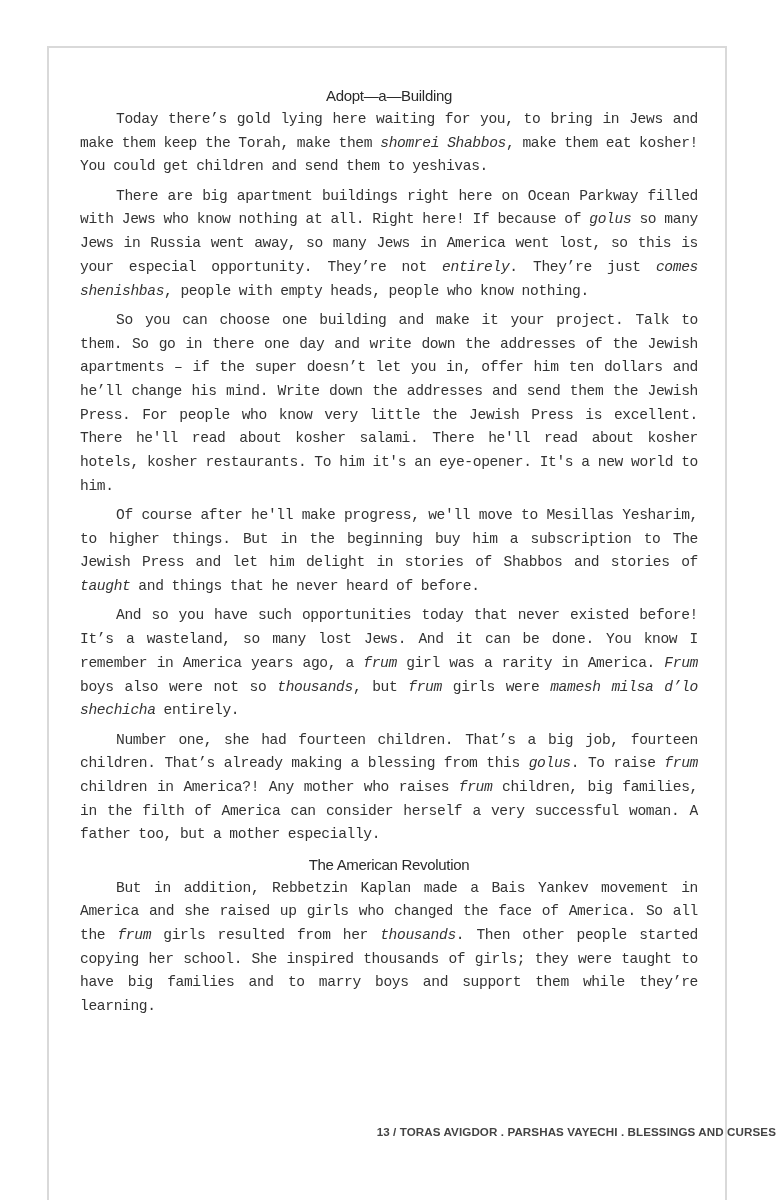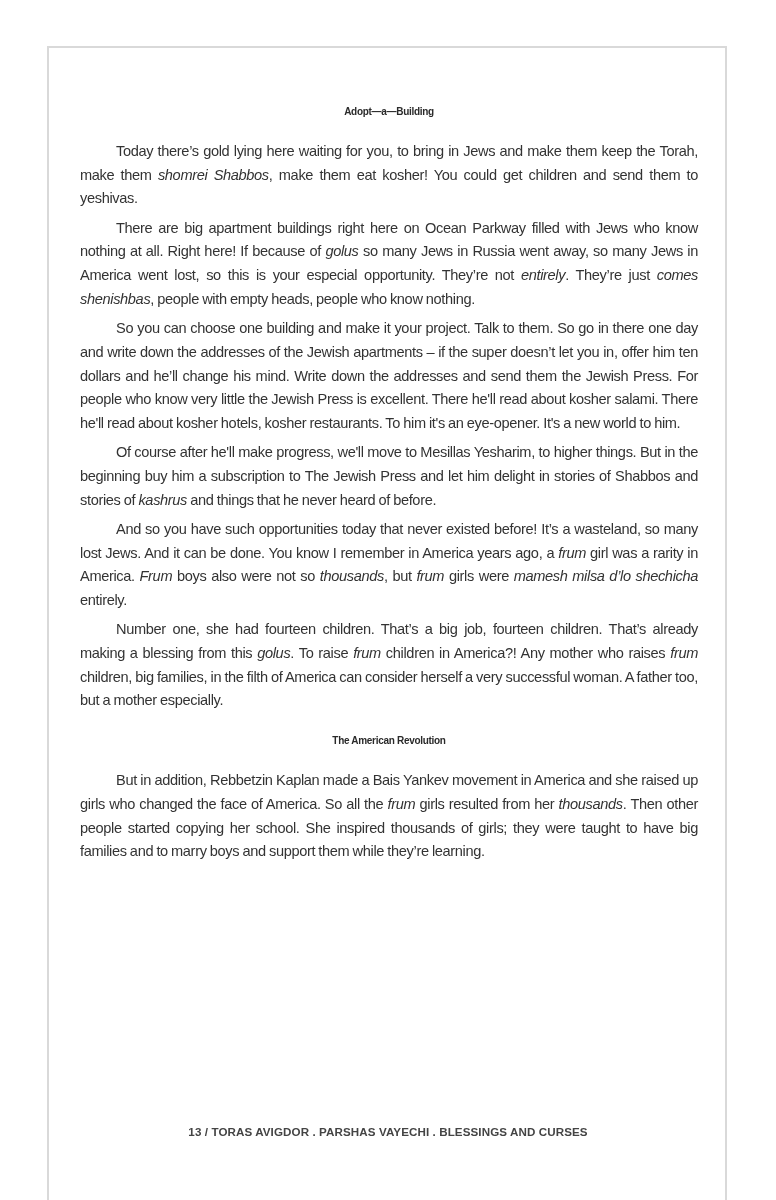--- a/index.html
+++ b/index.html
@@ -25,68 +25,68 @@
     }
     .content {
       position: absolute;
       left: 80px;
       top: 84px;
       width: 618px;
       color: #333333;
     }
     .section-heading {
       font-family: "Liberation Sans", sans-serif;
-      font-weight: bold;
-      font-size: 10px;
+      font-weight: normal;
+      font-size: 15px;
       letter-spacing: -0.3px;
       text-align: center;
       color: #2a2a2a;
-      margin: 16px;
+      margin: 0;
       line-height: 24px;
       height: 24px;
     }
     .para {
-      font-family: Liberation Sans, sans-serif;
+      font-family: Liberation Mono, monospace;
       font-size: 14.6px;
       line-height: 23.7px;
       text-align: justify;
       text-indent: 36px;
       margin: 0 0 5.6px 0;
       letter-spacing: -0.35px;
       word-spacing: -0.5px;
     }
     .para em {
       font-style: italic;
     }
     .footer {
       position: absolute;
       left: 0;
       width: 776px;
       top: 1125px;
-      text-align: center;
+      text-align: right;
       font-family: "Liberation Sans", sans-serif;
       font-weight: bold;
       font-size: 11.6px;
       letter-spacing: 0.1px;
       color: #444444;
     }
   </style>
 </head>
 <body>
 
 <div class="page-frame"></div>
 
 <div class="content">
 
   <div>
     <h2 class="section-heading">Adopt—a—Building</h2>
     <p class="para">Today there’s gold lying here waiting for you, to bring in Jews and make them keep the Torah, make them <em>shomrei Shabbos</em>, make them eat kosher! You could get children and send them to yeshivas.</p>
     <p class="para">There are big apartment buildings right here on Ocean Parkway filled with Jews who know nothing at all. Right here! If because of <em>golus</em> so many Jews in Russia went away, so many Jews in America went lost, so this is your especial opportunity. They’re not <em>entirely</em>. They’re just <em>comes shenishbas</em>, people with empty heads, people who know nothing.</p>
     <p class="para">So you can choose one building and make it your project. Talk to them. So go in there one day and write down the addresses of the Jewish apartments – if the super doesn’t let you in, offer him ten dollars and he’ll change his mind. Write down the addresses and send them the Jewish Press. For people who know very little the Jewish Press is excellent. There he'll read about kosher salami. There he'll read about kosher hotels, kosher restaurants. To him it's an eye-opener. It's a new world to him.</p>
-    <p class="para">Of course after he'll make progress, we'll move to Mesillas Yesharim, to higher things. But in the beginning buy him a subscription to The Jewish Press and let him delight in stories of Shabbos and stories of <em>kashrus</em> and things that he never heard of before.</p>
+    <p class="para">Of course after he'll make progress, we'll move to Mesillas Yesharim, to higher things. But in the beginning buy him a subscription to The Jewish Press and let him delight in stories of Shabbos and stories of <em>taught</em> and things that he never heard of before.</p>
   </div>
 
   <div>
     <p class="para">And so you have such opportunities today that never existed before! It’s a wasteland, so many lost Jews. And it can be done. You know I remember in America years ago, a <em>frum</em> girl was a rarity in America. <em>Frum</em> boys also were not so <em>thousands</em>, but <em>frum</em> girls were <em>mamesh milsa d’lo shechicha</em> entirely.</p>
     <p class="para">Number one, she had fourteen children. That’s a big job, fourteen children. That’s already making a blessing from this <em>golus</em>. To raise <em>frum</em> children in America?! Any mother who raises <em>frum</em> children, big families, in the filth of America can consider herself a very successful woman. A father too, but a mother especially.</p>
   </div>
 
   <div>
     <h2 class="section-heading">The American Revolution</h2>
     <p class="para">But in addition, Rebbetzin Kaplan made a Bais Yankev movement in America and she raised up girls who changed the face of America. So all the <em>frum</em> girls resulted from her <em>thousands</em>. Then other people started copying her school. She inspired thousands of girls; they were taught to have big families and to marry boys and support them while they’re learning.</p>

